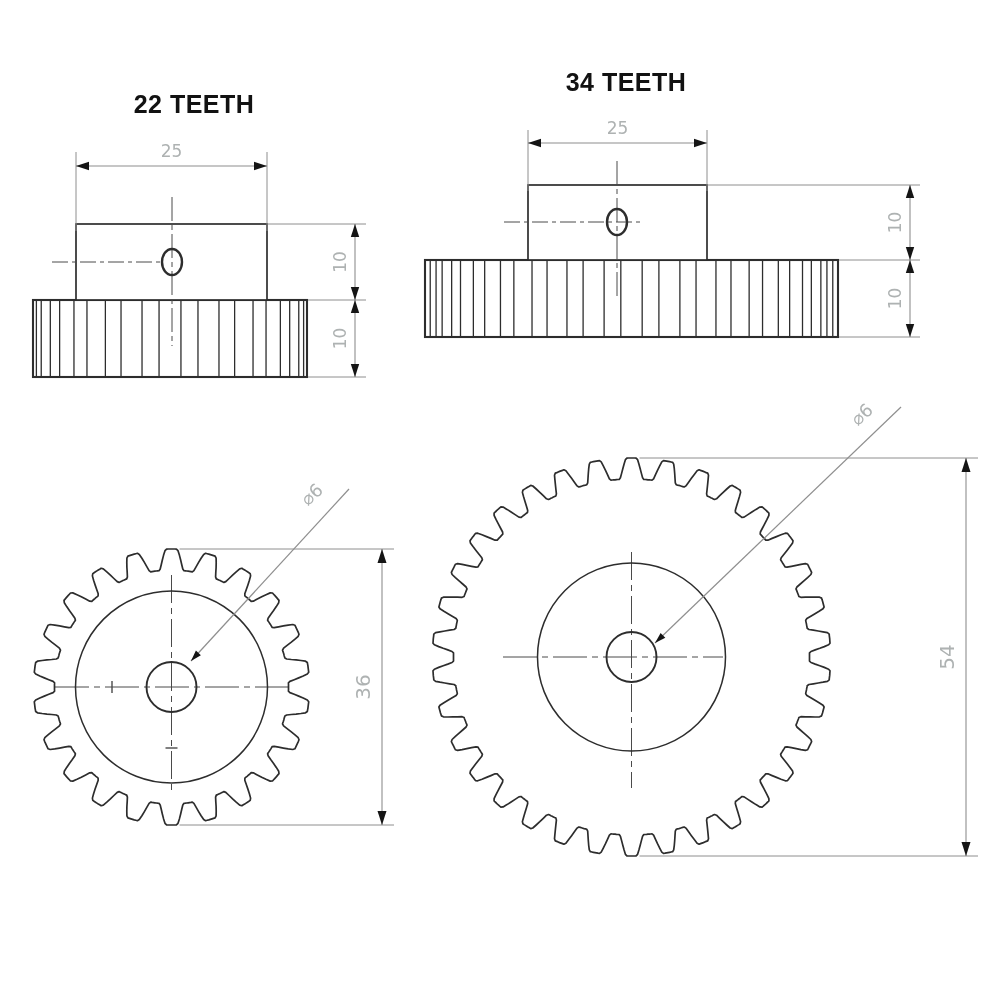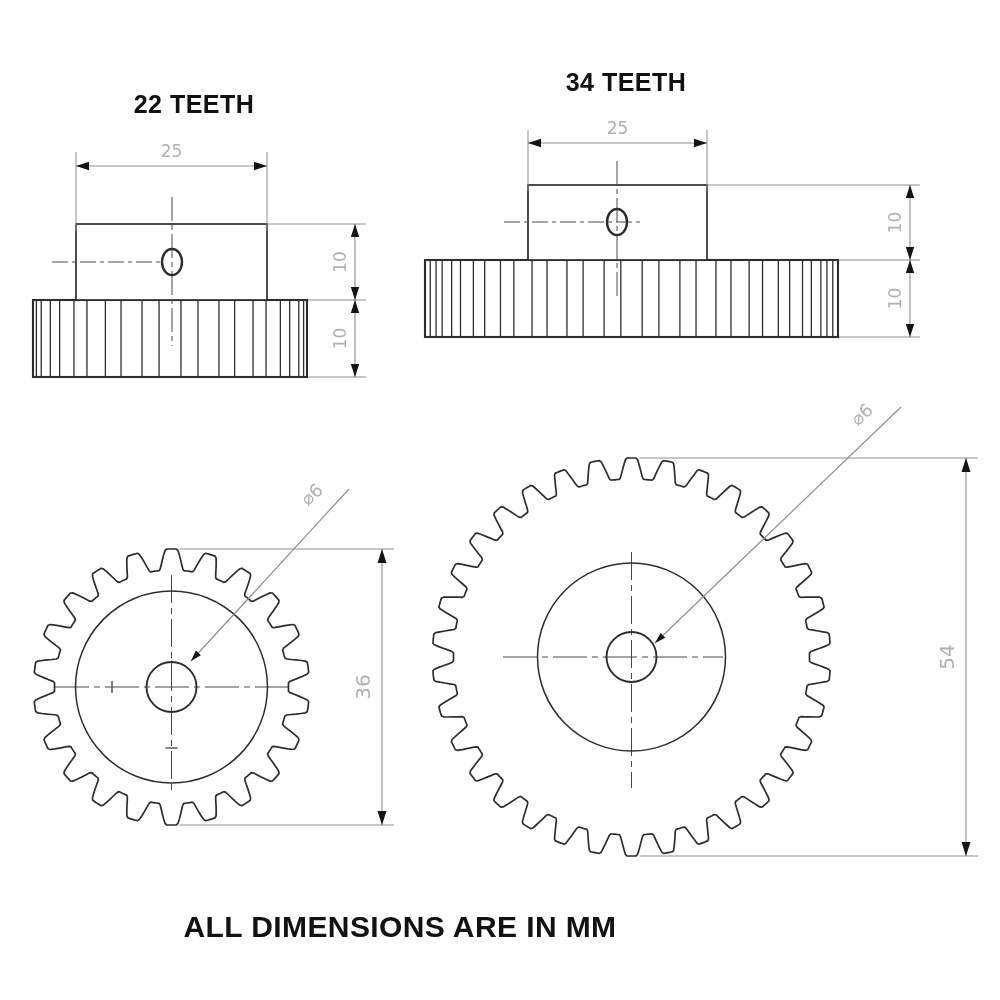--- a/index.html
+++ b/index.html
@@ -164,14 +164,13 @@
           <line x1="639.5" y1="856" x2="978" y2="856" stroke="#8e8e8e" stroke-width="1" fill="none"></line>
           <line x1="966" y1="458" x2="966" y2="856" stroke="#8e8e8e" stroke-width="1.1" fill="none"></line>
           <polygon points="966.0,458.0 970.5,472.0 961.5,472.0" fill="#151515"></polygon>
           <polygon points="966.0,856.0 961.5,842.0 970.5,842.0" fill="#151515"></polygon>
           <text x="954" y="657" fill="#aeb2b2" font-size="20" text-anchor="middle" transform="rotate(-90 954 657)">54</text>
         </g>
       </g>
     </svg>
   <div class="title gear-title" style="left:194px;top:90px;">22 TEETH</div>
   <div class="title gear-title" style="left:626px;top:68px;">34 TEETH</div>
-  <div class="title footer-note" style="left:400px;top:910px;">ALL DIMENSIONS ARE IN MM</div>
 </div>
 
 </body></html>

